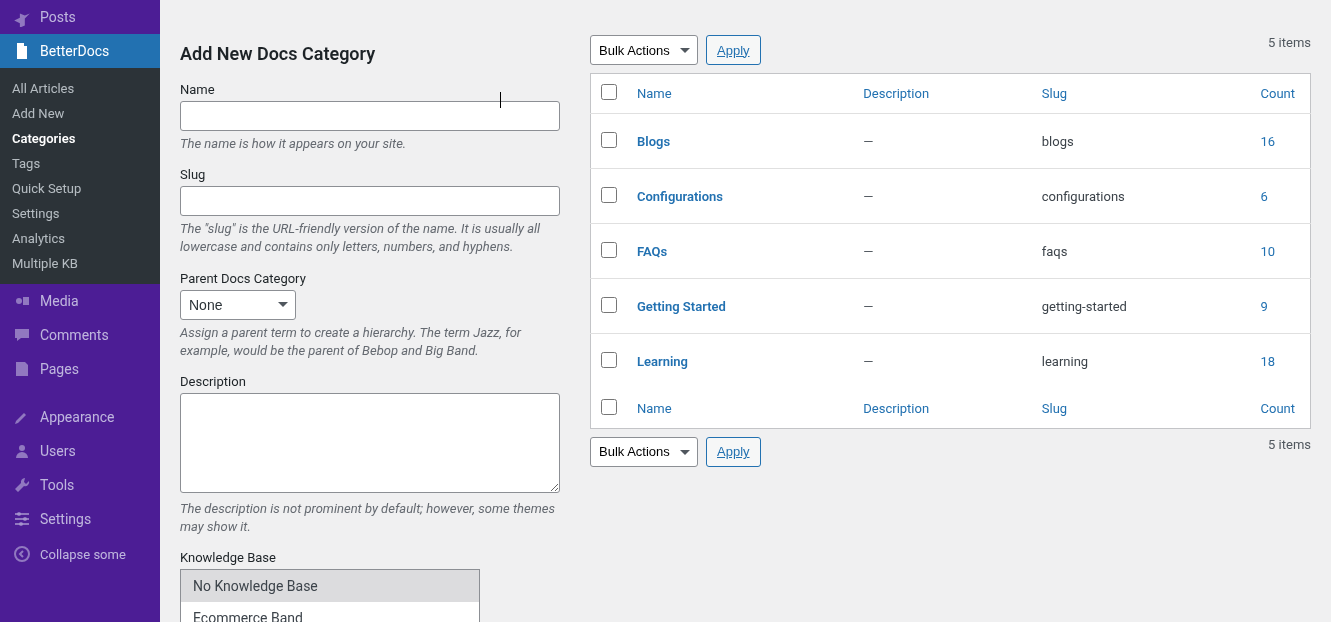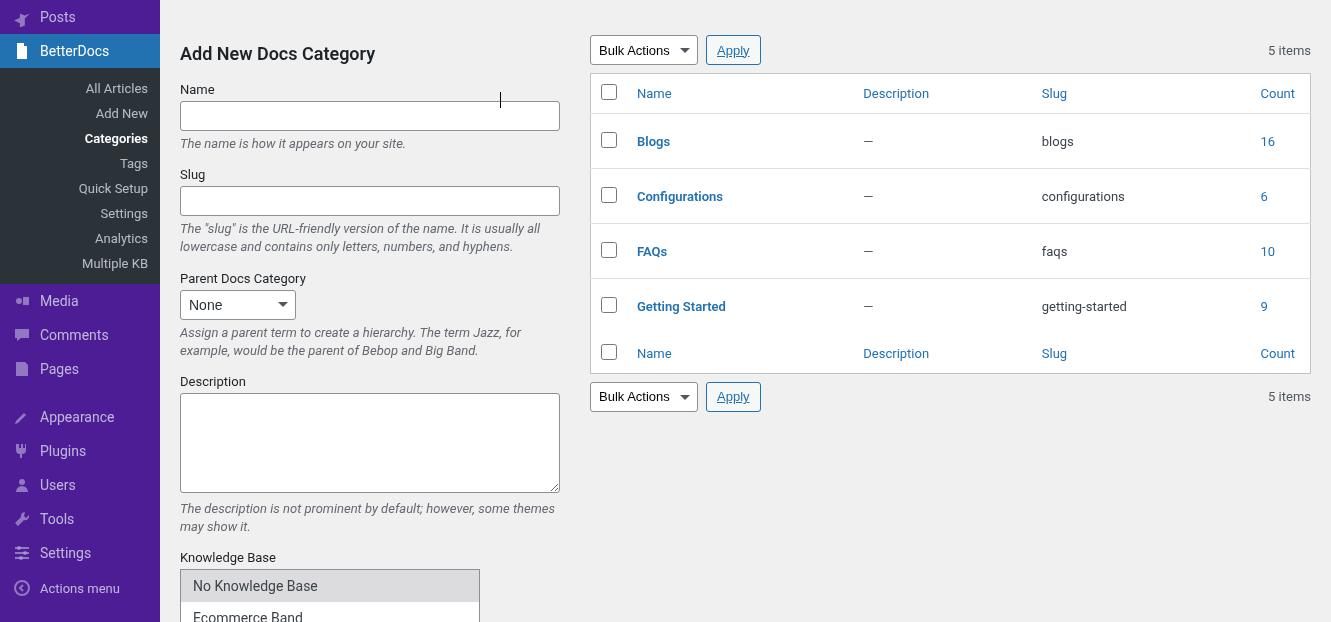--- a/index.html
+++ b/index.html
@@ -54,21 +54,20 @@
 }
 .sidebar-sub {
   background: #2c3338;
   padding: 8px 0;
 }
 .sidebar-sub .sub-item {
   padding: 5px 12px;
   color: rgba(240,246,252,0.7);
   cursor: pointer;
   font-size: 13px;
-  text-align: right;
 }
 .sidebar-sub .sub-item.current {
   color: #fff;
   font-weight: 600;
 }
 .collapse-item {
   display: flex;
   align-items: center;
   padding: 8px 12px;
   color: rgba(240,246,252,0.7);
@@ -151,21 +150,20 @@
   padding: 8px 12px;
   font-size: 14px;
 }
 .listbox .opt.selected {
   background: #dcdcde;
 }
 
 
 .tablenav {
   display: flex;
-  align-items: center;
   justify-content: space-between;
   margin-bottom: 8px;
 }
 .bulk-select-wrap { display:flex; align-items:center; gap:8px;}
 .bulk-select {
   position: relative;
 }
 .bulk-select select {
   height: 30px;
   border: 1px solid #8c8f94;
@@ -296,28 +294,20 @@
     <span class="icon">
         <svg width="20" height="20" viewBox="0 0 20 20" fill="currentColor">
           <path d="M4 14l8-8 2 2-8 8-3 1z"></path>
         </svg>
       </span>
     <span>Appearance</span>
   </div>
   <div class="sidebar-item">
     <span class="icon">
         <svg width="20" height="20" viewBox="0 0 20 20" fill="currentColor">
-          <path d="M7 3v4h2V3h2v4h2V3h1v6a4 4 0 01-4 4v4h-2v-4a4 4 0 01-4-4V3z"></path>
-        </svg>
-      </span>
-    <span>Plugins</span>
-  </div>
-  <div class="sidebar-item">
-    <span class="icon">
-        <svg width="20" height="20" viewBox="0 0 20 20" fill="currentColor">
           <circle cx="10" cy="7" r="3"></circle>
           <path d="M4 17a6 6 0 0112 0z"></path>
         </svg>
       </span>
     <span>Users</span>
   </div>
   <div class="sidebar-item">
     <span class="icon">
         <svg width="20" height="20" viewBox="0 0 20 20" fill="currentColor">
           <path d="M13 3a4 4 0 00-4 5l-6 6 3 3 6-6a4 4 0 005-5l-3 3-2-2z"></path>
@@ -336,21 +326,21 @@
       </span>
     <span>Settings</span>
   </div>
   <div class="collapse-item">
     <span class="icon">
         <svg width="20" height="20" viewBox="0 0 20 20" fill="none" stroke="currentColor" stroke-width="2">
           <circle cx="10" cy="10" r="7"></circle>
           <path d="M11 7l-3 3 3 3"></path>
         </svg>
       </span>
-    <span>Actions menu</span>
+    <span>Collapse some</span>
   </div>
 </div>
 
 <div class="main">
   <div class="two-col">
 
     <div class="col-left" style="position:relative;">
       <h2 class="section-title">Add New Docs Category</h2>
 
       <div class="form-field">
@@ -437,20 +427,27 @@
               <td>faqs</td>
               <td class="count-col"><a href="#">10</a></td>
             </tr>
             <tr>
               <td class="check"><input type="checkbox" style=""></td>
               <td class="name"><a href="#">Getting Started</a></td>
               <td class="desc">—</td>
               <td>getting-started</td>
               <td class="count-col"><a href="#">9</a></td>
             </tr>
+            <tr>
+              <td class="check"><input type="checkbox" style=""></td>
+              <td class="name"><a href="#">Learning</a></td>
+              <td class="desc">—</td>
+              <td>learning</td>
+              <td class="count-col"><a href="#">18</a></td>
+            </tr>
           </tbody>
         <tfoot>
           <tr>
             <th class="check"><input type="checkbox" style=""></th>
             <th>Name</th>
             <th>Description</th>
             <th>Slug</th>
             <th class="count-col">Count</th>
           </tr>
         </tfoot>

